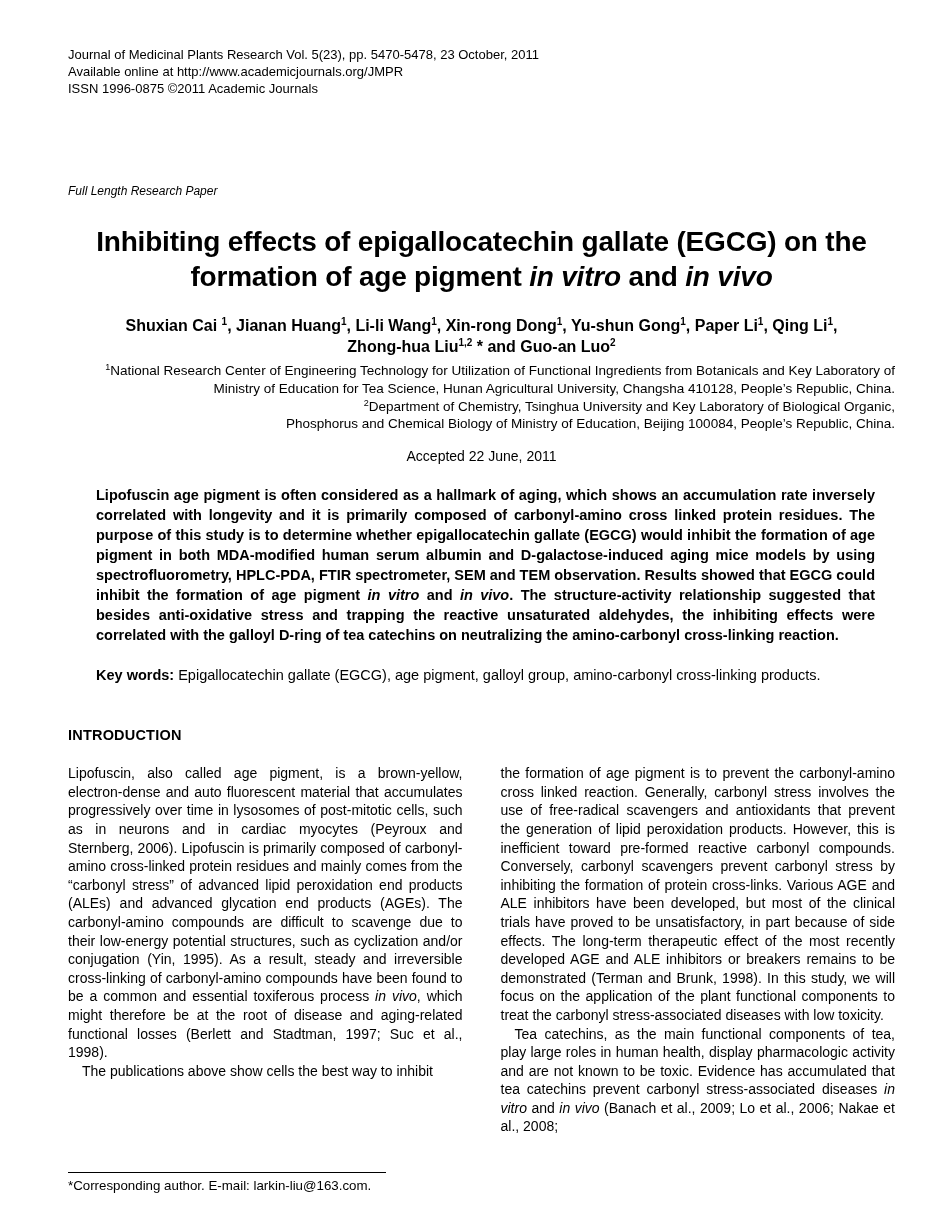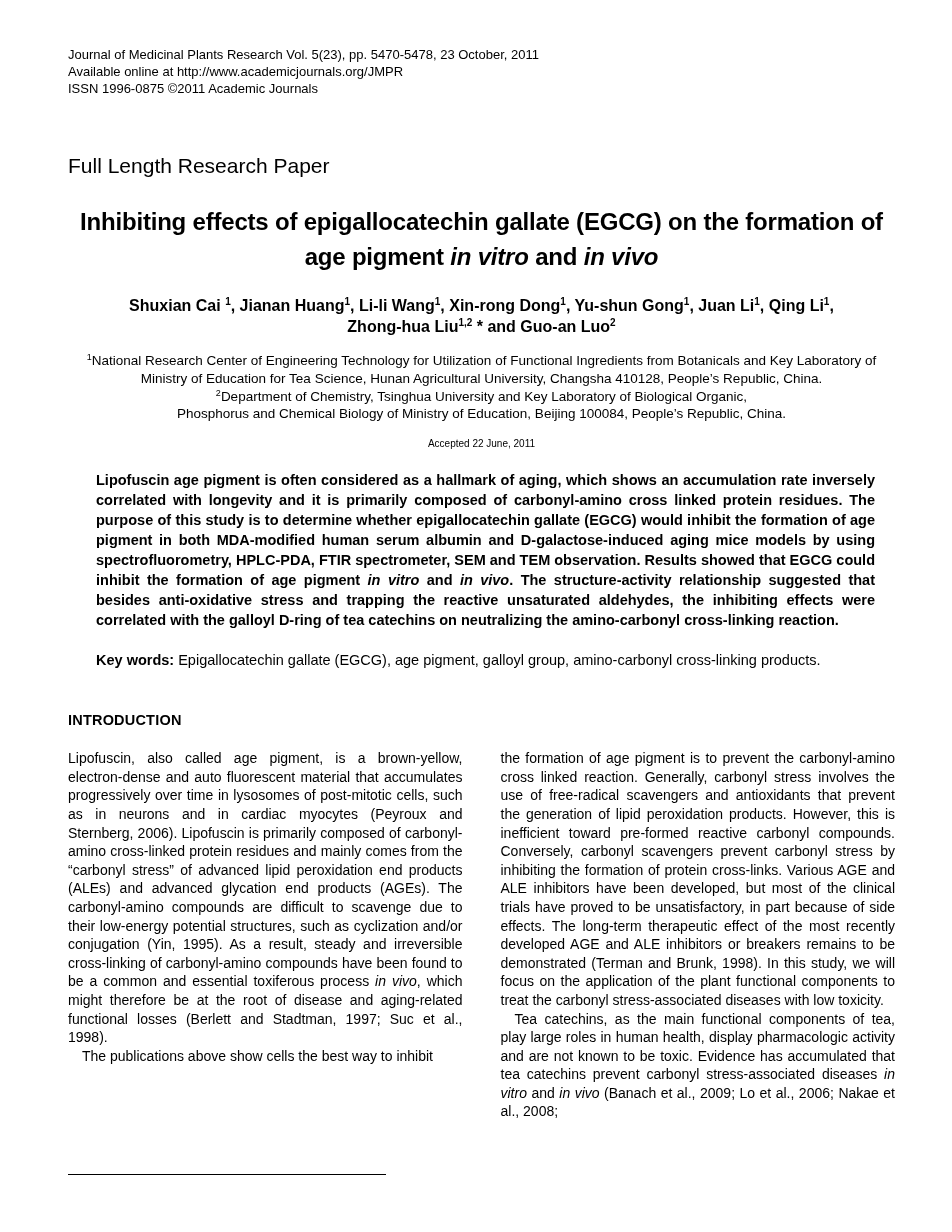--- a/index.html
+++ b/index.html
@@ -18,53 +18,54 @@
     overflow: hidden;
   }
   
   .journal-header {
     font-size: 13px;
     line-height: 17px;
     text-align: left;
   }
   
   .article-type {
-    margin-top: 57px;
-    font-size: 21px;
+    margin-top: 87px;
+    font-size: 12px;
+    font-style: italic;
   }
   
   .paper-title {
     margin: 26px 0 0 0;
-    font-size: 24px;
+    font-size: 28px;
     font-weight: bold;
     line-height: 35px;
     text-align: center;
     letter-spacing: -0.2px;
   }
   
   .authors {
     margin-top: 21px;
     font-size: 16px;
     font-weight: bold;
     line-height: 21px;
     text-align: center;
   }
   .authors sup { font-size: 10px; }
   
   .affiliations {
-    margin-top: 15px;
+    margin-top: 5px;
     font-size: 13.5px;
     line-height: 17.8px;
-    text-align: center;
+    text-align: right;
   }
   .affiliations sup { font-size: 9px; }
   
   .accepted {
     margin-top: 15px;
-    font-size: 10px;
+    font-size: 14px;
     text-align: center;
   }
   
   .abstract {
     margin: 21px 20px 0 28px;
     font-size: 14.5px;
     font-weight: bold;
     line-height: 20px;
     text-align: justify;
   }
@@ -125,41 +126,42 @@
   <header class="journal-header">
     <div>Journal of Medicinal Plants Research Vol. 5(23), pp. 5470-5478, 23 October, 2011</div>
     <div>Available online at http://www.academicjournals.org/JMPR</div>
     <div>ISSN 1996-0875 ©2011 Academic Journals</div>
   </header>
 
   <div class="article-type">Full Length Research Paper</div>
 
   <h1 class="paper-title"><span>Inhibiting effects of epigallocatechin gallate (EGCG) on the formation of age pigment </span><span style="font-style: italic;">in vitro</span><span> and </span><span style="font-style: italic;">in vivo</span></h1>
 
-  <div class="authors"><span>Shuxian Cai </span><sup>1</sup><span>, Jianan Huang</span><sup>1</sup><span>, Li-li Wang</span><sup>1</sup><span>, Xin-rong Dong</span><sup>1</sup><span>, Yu-shun Gong</span><sup>1</sup><span>, Juan Li</span><sup>1</sup><span>, Qing Li</span><sup>1</sup><span>,</span><br><span>Zhong-hua Liu</span><sup>1,2</sup><span> * and Guo-an Luo</span><sup>2</sup></div>
+  <div class="authors"><span>Shuxian Cai </span><sup>1</sup><span>, Jianan Huang</span><sup>1</sup><span>, Li-li Wang</span><sup>1</sup><span>, Xin-rong Dong</span><sup>1</sup><span>, Yu-shun Gong</span><sup>1</sup><span>, Paper Li</span><sup>1</sup><span>, Qing Li</span><sup>1</sup><span>,</span><br><span>Zhong-hua Liu</span><sup>1,2</sup><span> * and Guo-an Luo</span><sup>2</sup></div>
 
   <div class="affiliations">
     <div><sup>1</sup><span>National Research Center of Engineering Technology for Utilization of Functional Ingredients from Botanicals and Key Laboratory of Ministry of Education for Tea Science, Hunan Agricultural University, Changsha 410128, People’s Republic, China.</span></div>
     <div><sup>2</sup><span>Department of Chemistry, Tsinghua University and Key Laboratory of Biological Organic,</span><br><span>Phosphorus and Chemical Biology of Ministry of Education, Beijing 100084, People’s Republic, China.</span></div>
   </div>
 
   <div class="accepted">Accepted 22 June, 2011</div>
 
   <div class="abstract"><span>Lipofuscin age pigment is often considered as a hallmark of aging, which shows an accumulation rate inversely correlated with longevity and it is primarily composed of carbonyl-amino cross linked protein residues. The purpose of this study is to determine whether epigallocatechin gallate (EGCG) would inhibit the formation of age pigment in both MDA-modified human serum albumin and D-galactose-induced aging mice models by using spectrofluorometry, HPLC-PDA, FTIR spectrometer, SEM and TEM observation. Results showed that EGCG could inhibit the formation of age pigment </span><span style="font-style: italic;">in vitro</span><span> and </span><span style="font-style: italic;">in vivo</span><span>. The structure-activity relationship suggested that besides anti-oxidative stress and trapping the reactive unsaturated aldehydes, the inhibiting effects were correlated with the galloyl D-ring of tea catechins on neutralizing the amino-carbonyl cross-linking reaction.</span></div>
 
   <div class="keywords"><span style="font-weight: bold;">Key words: </span><span>Epigallocatechin gallate (EGCG), age pigment, galloyl group, amino-carbonyl cross-linking products.</span></div>
 
   <h2 class="section-heading">INTRODUCTION</h2>
 
   <div class="columns">
     <div class="col">
       <p><span>Lipofuscin, also called age pigment, is a brown-yellow, electron-dense and auto fluorescent material that accumulates progressively over time in lysosomes of post-mitotic cells, such as in neurons and in cardiac myocytes (Peyroux and Sternberg, 2006). Lipofuscin is primarily composed of carbonyl-amino cross-linked protein residues and mainly comes from the “carbonyl stress” of advanced lipid peroxidation end products (ALEs) and advanced glycation end products (AGEs). The carbonyl-amino compounds are difficult to scavenge due to their low-energy potential structures, such as cyclization and/or conjugation (Yin, 1995). As a result, steady and irreversible cross-linking of carbonyl-amino compounds have been found to be a common and essential toxiferous process </span><span style="font-style: italic;">in vivo</span><span>, which might therefore be at the root of disease and aging-related functional losses (Berlett and Stadtman, 1997; Suc et al., 1998).</span></p>
       <p class="indent"><span>The publications above show cells the best way to inhibit</span></p>
       <div class="footnote">
         <hr class="footnote-rule">
+        <div class="footnote-text">*Corresponding author. E-mail: larkin-liu@163.com.</div>
       </div>
     </div>
     <div class="col">
       <p><span>the formation of age pigment is to prevent the carbonyl-amino cross linked reaction. Generally, carbonyl stress involves the use of free-radical scavengers and antioxidants that prevent the generation of lipid peroxidation products. However, this is inefficient toward pre-formed reactive carbonyl compounds. Conversely, carbonyl scavengers prevent carbonyl stress by inhibiting the formation of protein cross-links. Various AGE and ALE inhibitors have been developed, but most of the clinical trials have proved to be unsatisfactory, in part because of side effects. The long-term therapeutic effect of the most recently developed AGE and ALE inhibitors or breakers remains to be demonstrated (Terman and Brunk, 1998). In this study, we will focus on the application of the plant functional components to treat the carbonyl stress-associated diseases with low toxicity.</span></p>
       <p class="indent"><span>Tea catechins, as the main functional components of tea, play large roles in human health, display pharmacologic activity and are not known to be toxic. Evidence has accumulated that tea catechins prevent carbonyl stress-associated diseases </span><span style="font-style: italic;">in vitro</span><span> and </span><span style="font-style: italic;">in vivo</span><span> (Banach et al., 2009; Lo et al., 2006; Nakae et al.,   2008;</span></p>
     </div>
   </div>
 
 </div>
 

